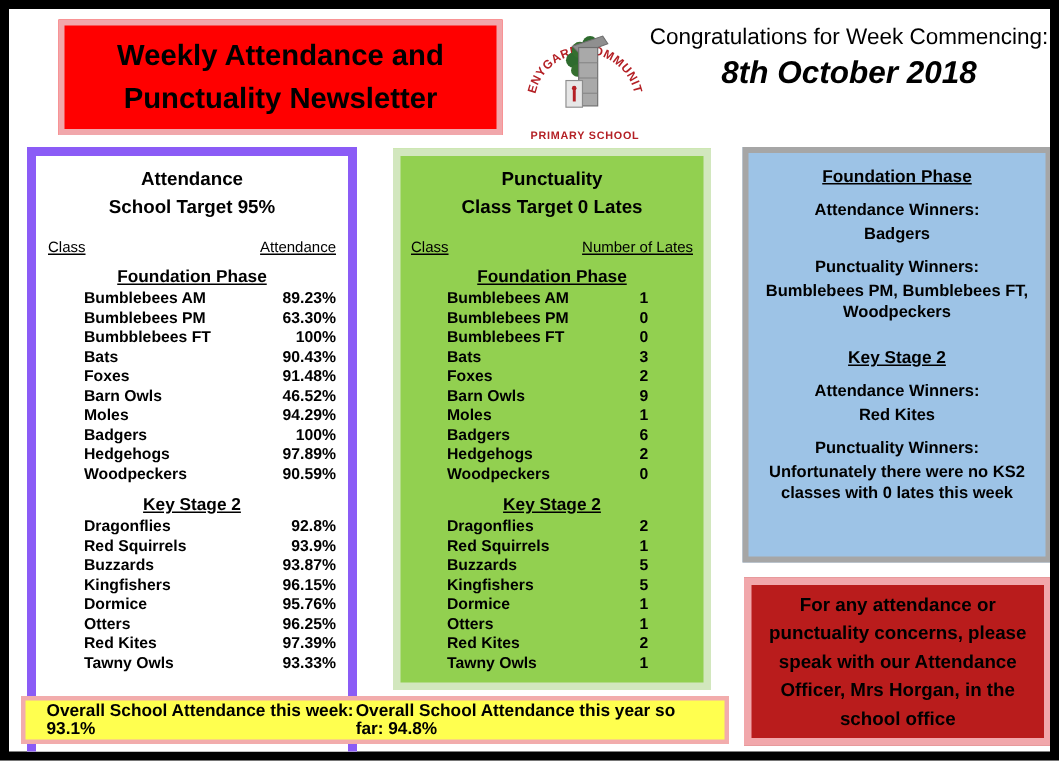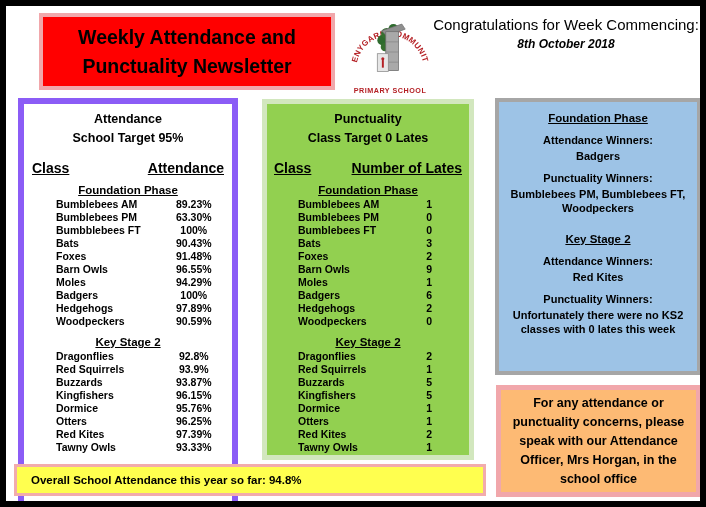--- a/index.html
+++ b/index.html
@@ -14,54 +14,54 @@
     box-sizing:border-box; background:#FF0000; border:4px solid #F1A7AB;
     display:flex; flex-direction:column; justify-content:center; align-items:center;
     font-weight:bold; font-size:19.5px; line-height:29px; text-align:right;
   }
   .logo { position:absolute; left:340px; top:2px; width:88px; height:88px; }
   .logo svg { width:100%; height:100%; }
   .logo-arc { font-size:9.5px; font-weight:bold; fill:#B42025; letter-spacing:.4px; }
   .logo-bottom { font-size:8.5px; font-weight:bold; fill:#B42025; letter-spacing:.6px; }
   .congrats { position:absolute; left:424px; top:10px; width:272px; text-align:center; }
   .congrats-line { font-weight:normal; font-size:15px; }
-  .congrats-date { font-weight:bold; font-style:italic; font-size:12px; margin-top:4px; }
+  .congrats-date { font-weight:bold; font-style:italic; font-size:21px; margin-top:4px; }
   
   .panel { position:absolute; box-sizing:border-box; }
   .attendance {
     left:12px; top:92px; width:220px; height:423px;
     background:#ffffff; border:6px solid #8b5cf6; padding:6px 8px 0 8px;
   }
   .punctuality {
     left:256px; top:93px; width:212px; height:361px;
     background:#92D050; border:5px solid #D2E7BE; padding:6px 7px 0 7px;
   }
   .p-title { text-align:center; font-weight:bold; font-size:12.5px; line-height:19px; }
-  .cols { display:flex; justify-content:space-between; margin-top:12px; font-size:14px; font-weight:bold; }
+  .cols { display:flex; justify-content:space-between; margin-top:12px; font-size:10px; font-weight:normal; }
   .colh { text-decoration:underline; }
   .sec-head { text-align:center; font-size:11.5px; font-weight:bold; text-decoration:underline; margin-top:8px; }
   .rows { margin-top:2px;margin-left:24px; }
   .row { display:flex; font-size:10.5px; font-weight:bold; line-height:13px; }
   .row .lbl { flex:1; }
-  .attendance .row .val { width:36%; text-align:center; }
+  .attendance .row .val { width:36%; text-align:right; }
   .punctuality .row .val { width:40%; text-align:center; }
   
   .winners {
     left:489px; top:92px; width:206px; height:277px;
     background:#9DC3E6; border:4px solid #A6A6A6; padding:10px 4px 0 4px;
     text-align:center; font-size:11px; font-weight:bold; line-height:13.5px;
   }
   .w-head { text-decoration:underline; font-size:11.5px; }
   .w-head.second { margin-top:18px; }
   .w-label { margin-top:8px; }
   .w-value { margin-top:3px; }
   
   .notice {
     position:absolute; left:490px; top:379px; width:205px; height:112px;
-    box-sizing:border-box; background:#fdba74; border:5px solid #F1A7AB;
+    box-sizing:border-box; background:#b91c1c; border:5px solid #F1A7AB;
     display:flex; align-items:center; justify-content:center;
     text-align:center; font-weight:bold; font-size:12.5px; line-height:19px;
     padding:0 6px; color:#000;
   }
   
   .footer {
     position:absolute; left:8px; top:458px; width:472px; height:32px;
     box-sizing:border-box; background:#FFFF4F; border:3px solid #F2ACAC;
     display:flex; justify-content:space-between; align-items:center;
     padding:0 14px; font-weight:bold; font-size:11.5px;
@@ -140,21 +140,21 @@
           <span class="val">90.43%</span>
         </div>
 
         <div class="row">
           <span class="lbl">Foxes</span>
           <span class="val">91.48%</span>
         </div>
 
         <div class="row">
           <span class="lbl">Barn Owls</span>
-          <span class="val">96.55%</span>
+          <span class="val">46.52%</span>
         </div>
 
         <div class="row">
           <span class="lbl">Moles</span>
           <span class="val">94.29%</span>
         </div>
 
         <div class="row">
           <span class="lbl">Badgers</span>
           <span class="val">100%</span>
@@ -331,16 +331,17 @@
     <div class="w-value">Red Kites</div>
     <div class="w-label">Punctuality Winners:</div>
     <div class="w-value">Unfortunately there were no KS2 classes with 0 lates this week</div>
   </section>
 
   <div class="notice">
     <div>For any attendance or punctuality concerns, please speak with our Attendance Officer, Mrs Horgan, in the school office</div>
   </div>
 
   <div class="footer">
+    <span>Overall School Attendance this week: 93.1%</span>
     <span>Overall School Attendance this year so far: 94.8%</span>
   </div>
 
 </div>
 
 </body></html>

